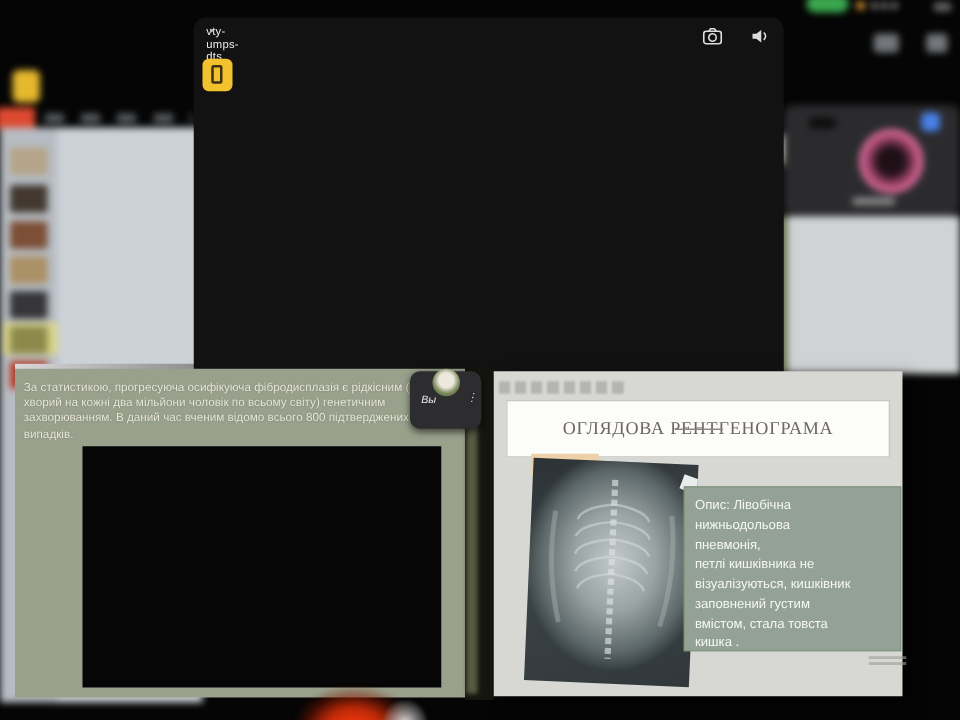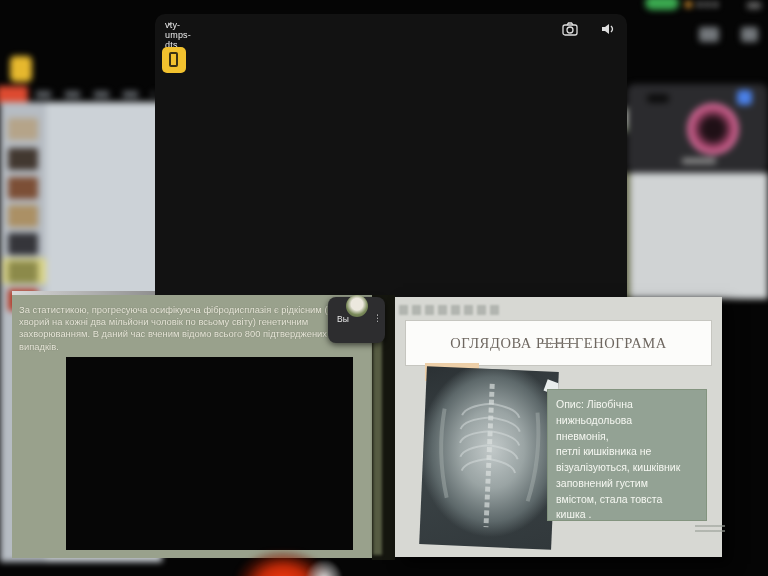--- a/index.html
+++ b/index.html
@@ -77,21 +77,21 @@
      radial-gradient(ellipse 22px 24px at 50% 38%,#8d6f4a 0 55%,transparent 63%),
      radial-gradient(ellipse 34px 18px at 50% 94%,#cfc9bd 0 60%,transparent 72%),
      radial-gradient(ellipse 58px 38px at 50% 82%,#3c3a3b 0 60%,transparent 82%),
      linear-gradient(#242426,#141415);}
 
   .float-yellow{left:162px;top:47px;width:24px;height:26px;background:#f2c12e;border-radius:5px;}
   .float-yellow i{left:7px;top:5px;width:9px;height:15px;border:2px solid #3a3113;border-radius:2px;}
 
   
   .self-tile{left:328px;top:297px;width:57px;height:46px;background:#2d2d2f;border-radius:8px;
-             box-shadow:0 2px 6px rgba(0,0,0,.6);}
+             box-shadow:0 2px 6px rgba(0,0,0,.6);font-style:italic;}
   .self-tile .avatar{top:-2px;width:22px;height:22px;margin-left:-11px;
      background:radial-gradient(circle at 50% 42%,#ece8de 0 35%,#7a8a5a 62%,#4e5a3a);}
   .self-label{left:9px;top:17px;font-size:8.5px;color:#e9e9e9;}
   .self-tile .dots{right:3px;top:16px;bottom:auto;}
 
   
   .slide-l{left:12px;top:295px;width:360px;height:263px;background:#99a18c;}
   .slide-l .txt{left:7px;top:9px;width:346px;font-size:9.4px;line-height:1.3;color:#e9e8da;
                 text-shadow:0 0 1px rgba(60,65,50,.5);}
   .skels{left:54px;top:62px;width:287px;height:193px;background:#060606;display:flex;gap:2px;position:absolute;}
@@ -110,21 +110,21 @@
             display:flex;align-items:center;justify-content:center;gap:6px;}
   .titlebox .rule{position:static;width:38px;height:1px;background:#8a857e;}
   .rtitle{position:static;font-family:"Liberation Serif",serif;font-size:14.5px;letter-spacing:.6px;
           color:#6e6760;white-space:nowrap;}
   .peach{left:30px;top:66px;width:54px;height:18px;background:#edcfa8;}
   .xray{left:28px;top:72px;width:132px;height:178px;transform:rotate(2.5deg);overflow:hidden;
         background:linear-gradient(160deg,#2b3134,#3c4447 40%,#31383b);}
   .xray .body{inset:0;background:radial-gradient(ellipse 58% 52% at 52% 45%,#c2c9c9 0%,#9aa4a4 42%,#5d686a 78%,transparent 95%);}
   .xray svg{position:absolute;inset:0;width:100%;height:100%;}
   .xray .clip{right:-3px;top:10px;width:16px;height:12px;background:#e9edec;transform:rotate(18deg);}
-  .descbox{left:152px;top:92px;width:160px;height:132px;background:#93a294;border:1px solid #83947f;
+  .descbox{left:152px;top:92px;width:174px;height:132px;background:#93a294;border:1px solid #83947f;
            padding:7px 8px;color:#f5f7f1;font-size:10.5px;line-height:1.5;white-space:pre-line;}
   .caption{left:300px;top:228px;width:30px;height:9px;opacity:.6;
       background:repeating-linear-gradient(#9aa098 0 2px,transparent 2px 5px);}
 
   
   .glow-red{left:236px;top:550px;width:94px;height:34px;filter:blur(2px);
       background:radial-gradient(ellipse at 50% 100%,#ff3a10 0%,#c22a08 35%,rgba(120,20,0,.4) 60%,transparent 75%);}
   .glow-white{left:306px;top:560px;width:36px;height:20px;filter:blur(1px);
       background:radial-gradient(ellipse at 50% 100%,#e8e8e8 0%,rgba(200,200,200,.35) 55%,transparent 75%);}
 </style>

